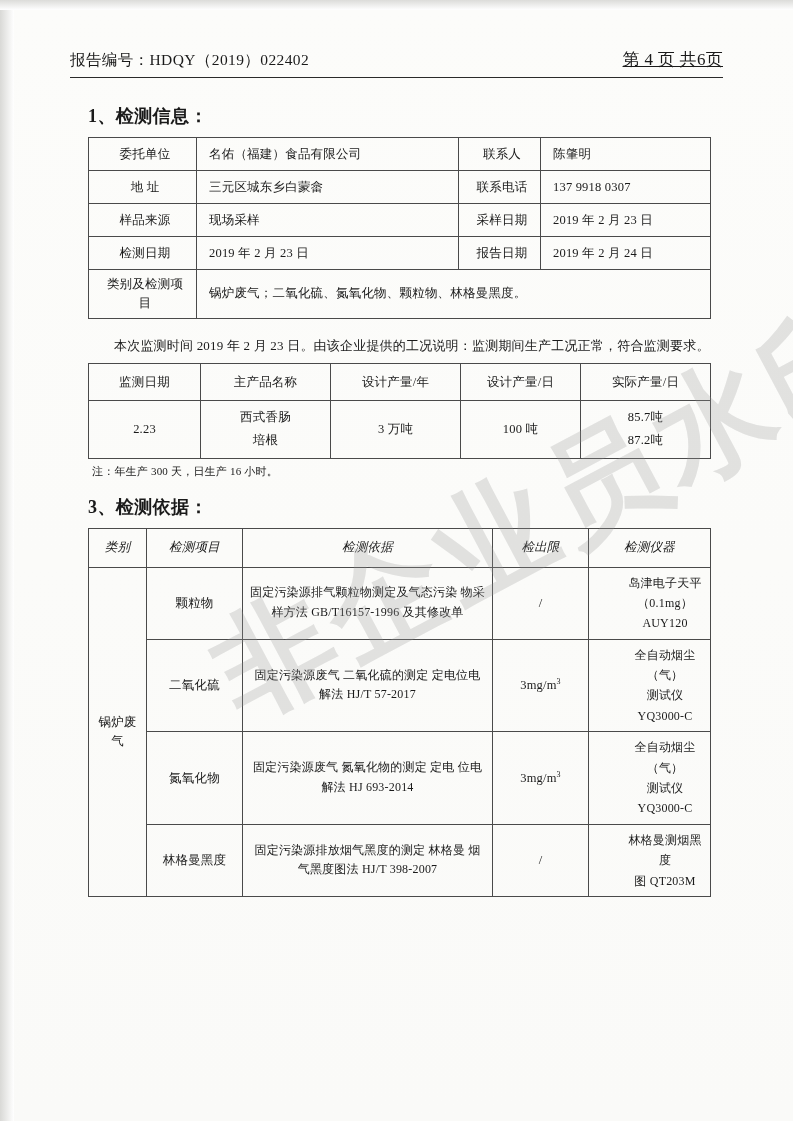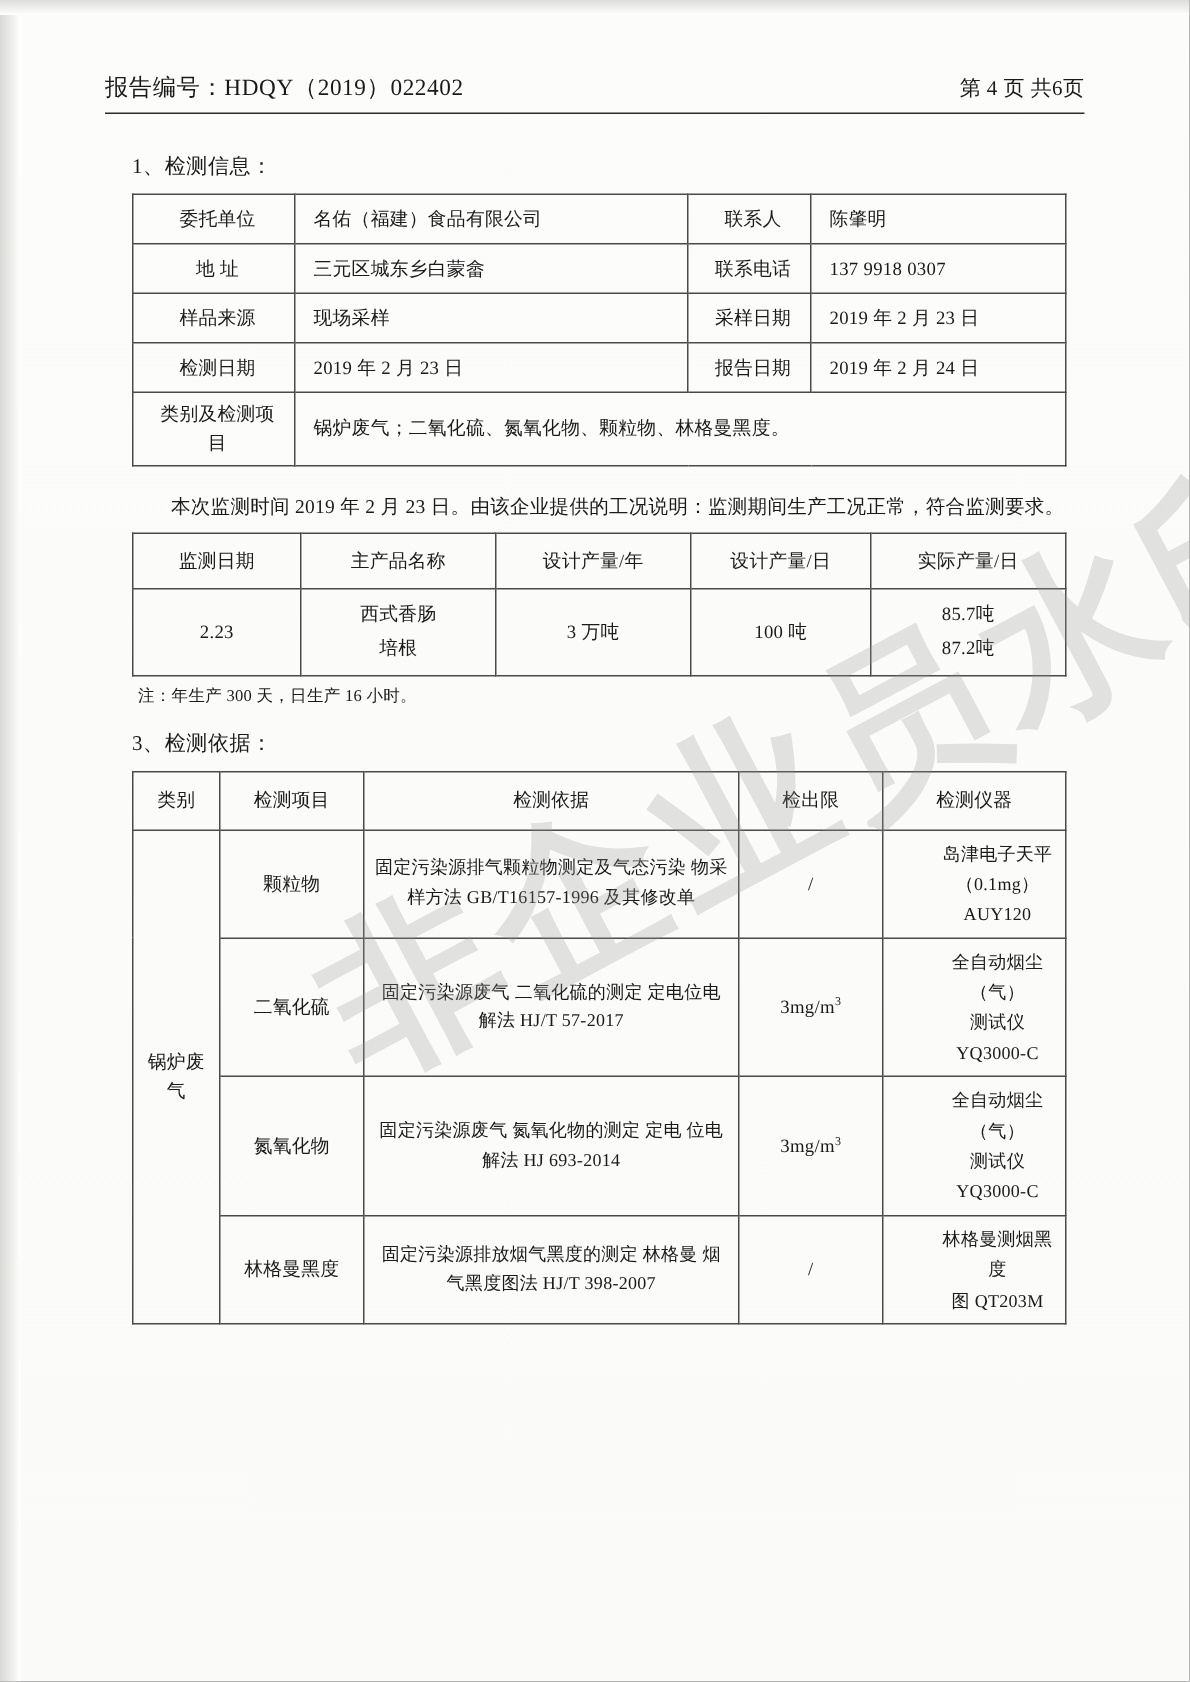--- a/index.html
+++ b/index.html
@@ -37,28 +37,29 @@
     justify-content: space-between;
     border-bottom: 1px solid #2a2a2a;
     padding-bottom: 6px;
     margin-bottom: 26px;
   }
   .doc-header .report-no {
     font-size: 15.5px;
     letter-spacing: 0.4px;
   }
   .doc-header .page-no {
-    font-size: 14px;
+    font-size: 17px;
     letter-spacing: 0.3px;
+    text-decoration: underline;
   }
 
   
   .section-title {
-    font-size: 14px;
-    font-weight: normal;
+    font-size: 18px;
+    font-weight: bold;
     margin: 0 0 9px 18px;
     letter-spacing: 0.4px;
   }
   .section-block { margin-bottom: 16px; }
 
   .para {
     font-size: 13px;
     line-height: 1.75;
     margin: 0 0 6px 18px;
     text-indent: 2em;
@@ -95,21 +96,21 @@
   .two-line span { display: block; line-height: 1.85; }
 
   .note {
     font-size: 11px;
     margin: 5px 0 0 22px;
     letter-spacing: 0.2px;
   }
 
   
   #basis-table { width: 622px; }
-  #basis-table thead td { height: 28px; text-align: center; }
+  #basis-table thead td { height: 28px; text-align: center; font-style: italic; }
   #basis-table tbody td { height: 56px; text-align: center; }
   #basis-table .basis-text { line-height: 1.65; font-size: 12px; }
   #basis-table .instr { line-height: 1.65; font-size: 12px; padding-left: 38px; }
   .cat-cell { width: 58px; }
   .vert-2 span { display: block; line-height: 1.7; }
 
   .sup { font-size: 8px; vertical-align: super; }
 
   
   .watermark {

